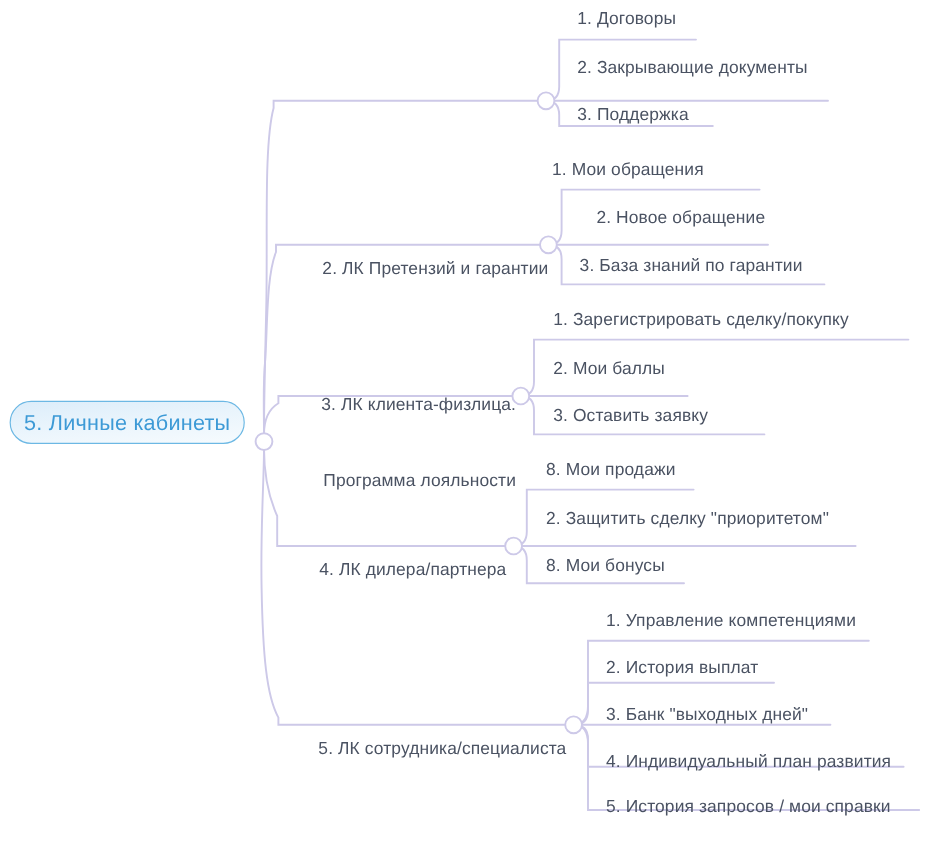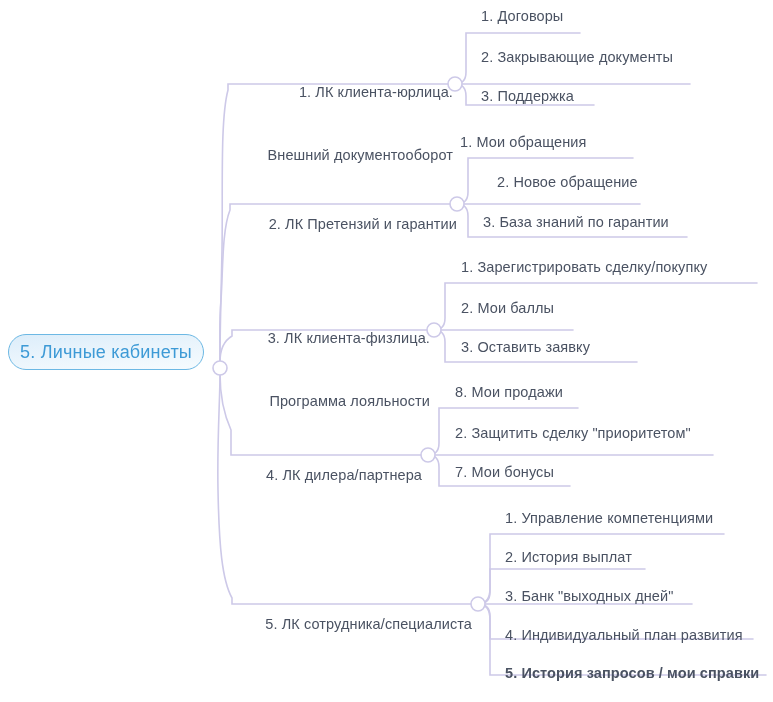--- a/index.html
+++ b/index.html
@@ -115,24 +115,20 @@
       <circle cx="434" cy="330" r="7"></circle>
       <circle cx="428" cy="455" r="7"></circle>
       <circle cx="478" cy="604" r="7"></circle>
     </g>
   </svg>
 
   <div id="root-node">
     <span class="root-text">5. Личные кабинеты</span>
   </div>
 
-  <div class="node-label branch-label" style="left:245px; top:40px; width:208px;">
-    <div>1. ЛК клиента-юрлица.</div>
-    <div>Внешний документооборот</div>
-  </div>
 
   <div class="node-label branch-label" style="left:243px; top:172px; width:214px;">
     <div>2. ЛК Претензий и гарантии</div>
   </div>
 
   <div class="node-label branch-label" style="left:222px; top:286px; width:208px;">
     <div>3. ЛК клиента-физлица.</div>
     <div>Программа лояльности</div>
   </div>
 
@@ -151,21 +147,21 @@
   <div class="node-label leaf-label" style="left:460px; top:132px;">1. Мои обращения</div>
   <div class="node-label leaf-label" style="left:497px; top:172px;">2. Новое обращение</div>
   <div class="node-label leaf-label" style="left:483px; top:212px;">3. База знаний по гарантии</div>
 
   <div class="node-label leaf-label" style="left:461px; top:257px;">1. Зарегистрировать сделку/покупку</div>
   <div class="node-label leaf-label" style="left:461px; top:298px;">2. Мои баллы</div>
   <div class="node-label leaf-label" style="left:461px; top:337px;">3. Оставить заявку</div>
 
   <div class="node-label leaf-label" style="left:455px; top:382px;">8. Мои продажи</div>
   <div class="node-label leaf-label" style="left:455px; top:423px;">2. Защитить сделку "приоритетом"</div>
-  <div class="node-label leaf-label" style="left:455px; top:462px;">7. Мои бонусы</div>
+  <div class="node-label leaf-label" style="left:455px; top:462px;">8. Мои бонусы</div>
 
   <div class="node-label leaf-label" style="left:505px; top:508px;">1. Управление компетенциями</div>
   <div class="node-label leaf-label" style="left:505px; top:547px;">2. История выплат</div>
   <div class="node-label leaf-label" style="left:505px; top:586px;">3. Банк "выходных дней"</div>
   <div class="node-label leaf-label" style="left:505px; top:625px;">4. Индивидуальный план развития</div>
-  <div class="node-label leaf-label" style="left:505px; top:663px;font-weight:bold;">5. История запросов / мои справки</div>
+  <div class="node-label leaf-label" style="left:505px; top:663px;">5. История запросов / мои справки</div>
 
 </div>
 
 </body></html>

